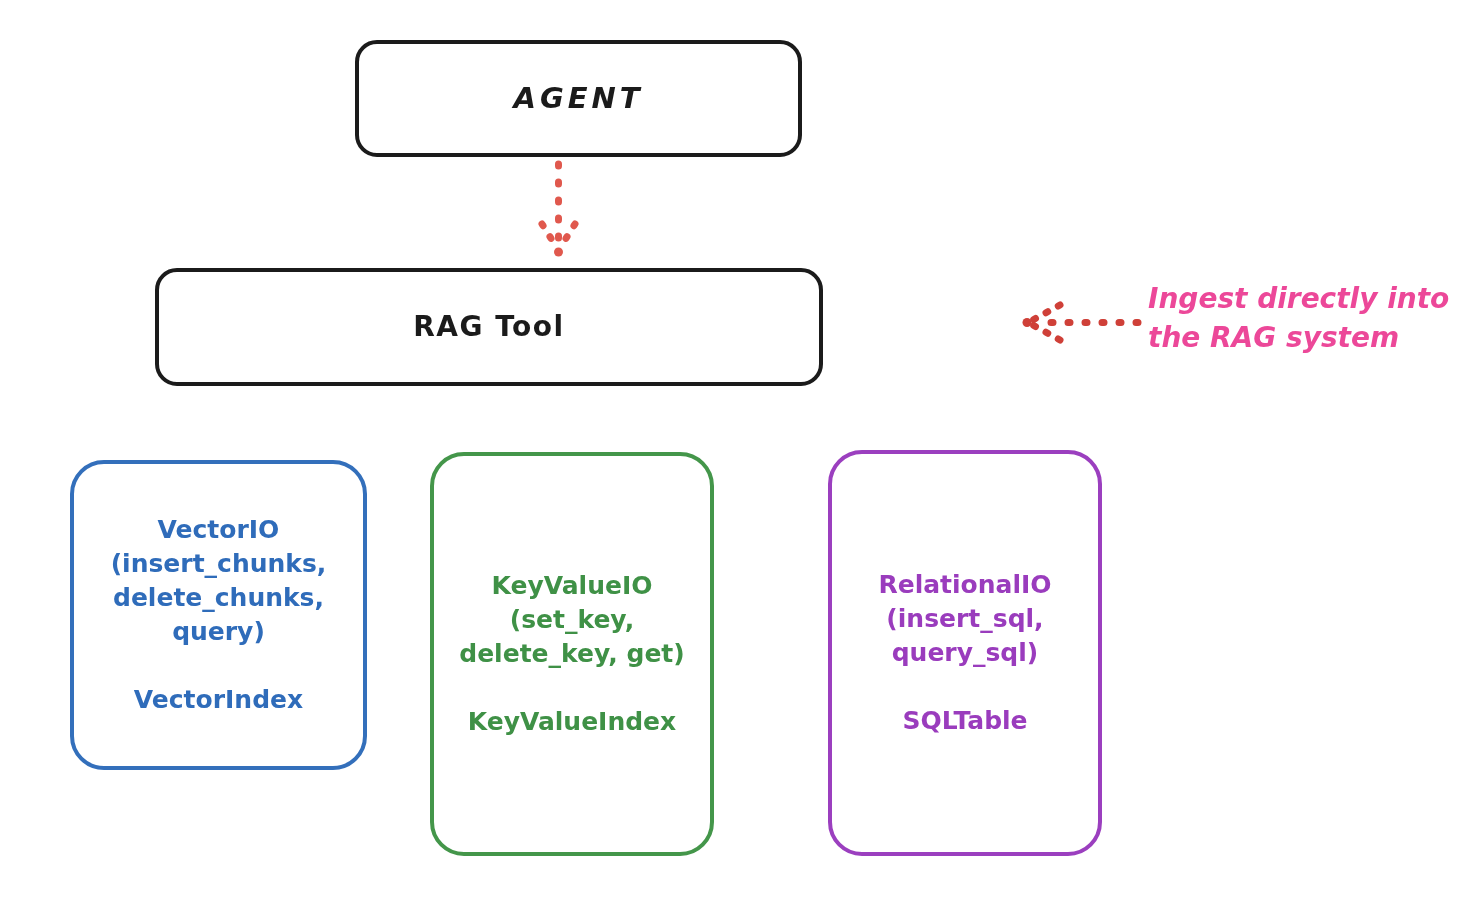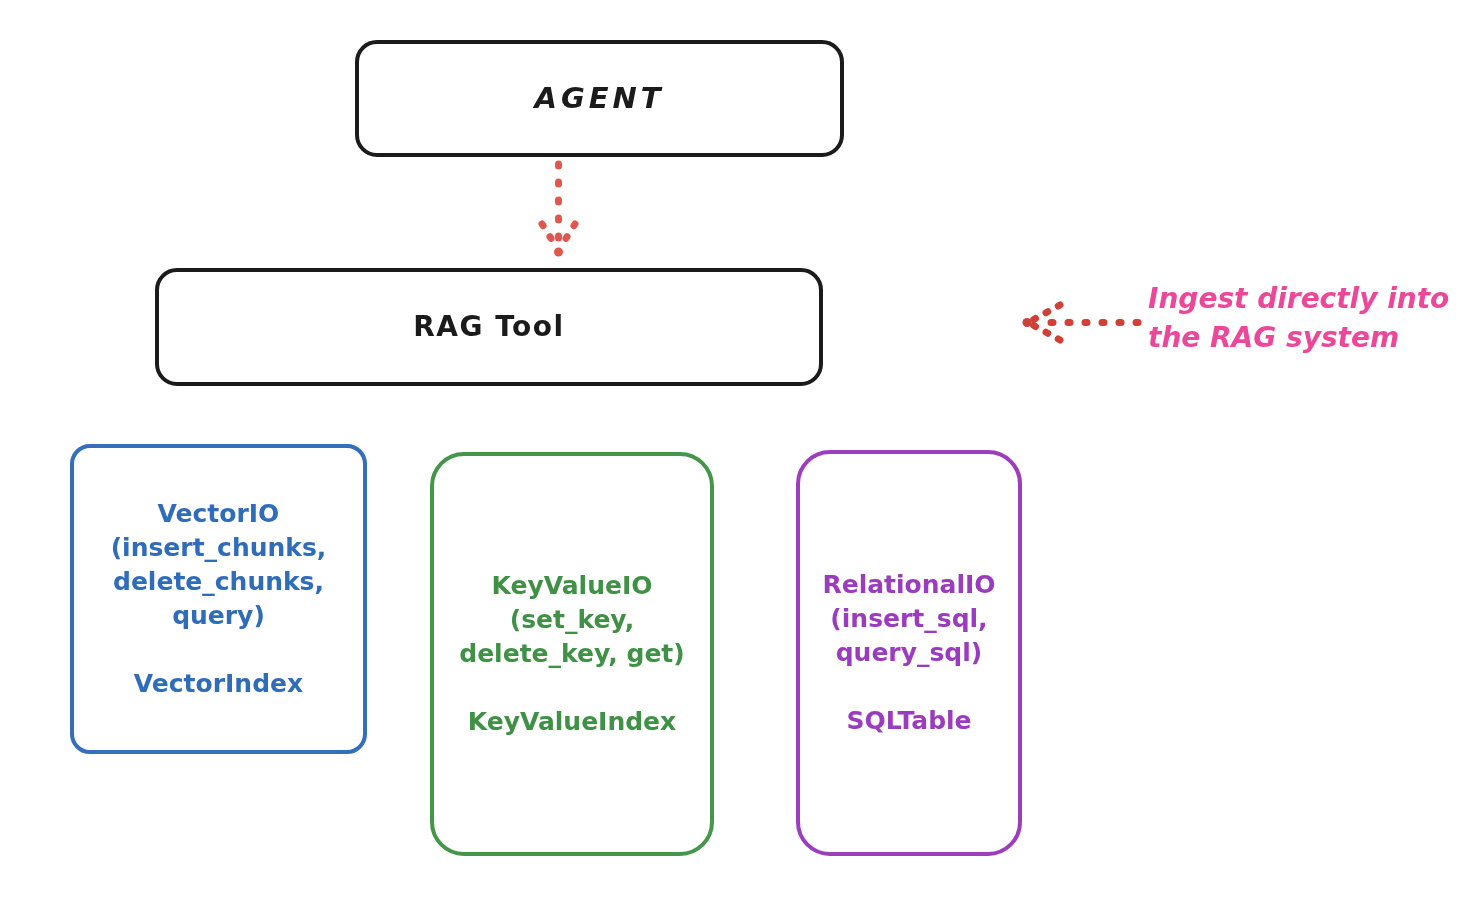--- a/index.html
+++ b/index.html
@@ -41,21 +41,21 @@
     color: #1b1b1b;
     font-family: "DejaVu Sans", sans-serif;
     font-style: italic;
     font-weight: 700;
     letter-spacing: 2px;
   }
 
   #agent-node {
     left: 355px;
     top: 40px;
-    width: 489px;
+    width: 447px;
     height: 117px;
   }
   #agent-node .node-label {
     font-size: 29px;
     letter-spacing: 4px;
   }
 
   #rag-tool-node {
     left: 155px;
     top: 268px;
@@ -76,41 +76,40 @@
     border-radius: 34px;
   }
   .node-colored .node-label {
     font-size: 25px;
     font-weight: 600;
     line-height: 1.36;
   }
 
   #vectorio-node {
     left: 70px;
-    top: 444px;
+    top: 460px;
     width: 297px;
     height: 310px;
     border-color: #336fbb;
-    border-radius: 20px;
   }
   #vectorio-node .node-label { color: #2f6cba; }
 
   #keyvalueio-node {
     left: 430px;
     top: 452px;
     width: 284px;
     height: 404px;
     border-color: #44964a;
   }
   #keyvalueio-node .node-label { color: #3f9146; }
 
   #relationalio-node {
-    left: 796px;
+    left: 828px;
     top: 450px;
-    width: 226px;
+    width: 274px;
     height: 406px;
     border-color: #9b3fbf;
   }
   #relationalio-node .node-label { color: #9a3cbd; }
 
   
   .connector {
     position: absolute;
   }
   #agent-to-rag-arrow {

